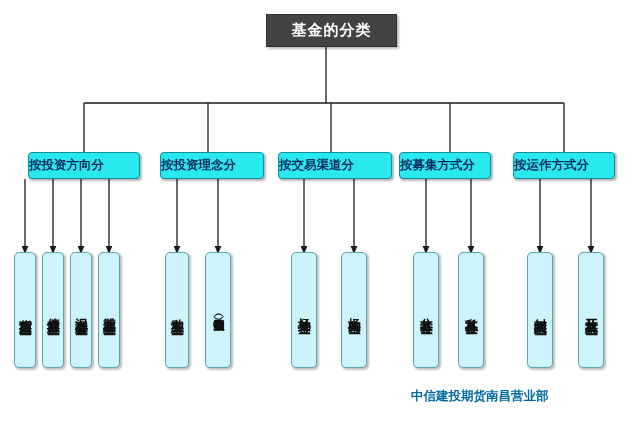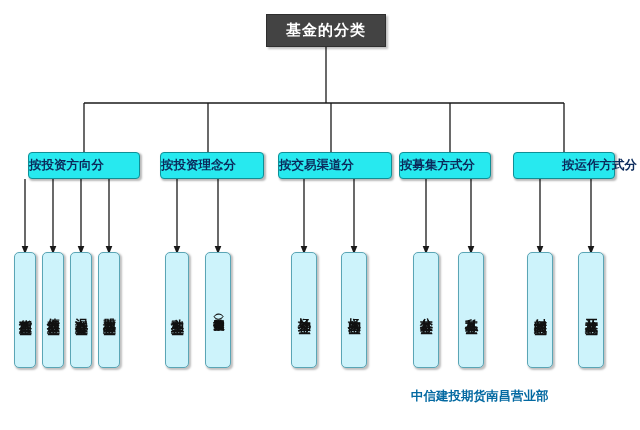--- a/index.html
+++ b/index.html
@@ -28,21 +28,21 @@
     width: 640px;
     height: 430px;
     pointer-events: none;
   }
 
   
   .root-box {
     position: absolute;
     left: 266px;
     top: 14px;
-    width: 120px;
+    width: 131px;
     height: 33px;
     background: #434343;
     border: 1px solid #2e2e2e;
     box-sizing: border-box;
     display: flex;
     align-items: center;
     justify-content: center;
     box-shadow: 2px 2px 2px rgba(0,0,0,0.25);
   }
   .root-box .label {
@@ -193,21 +193,21 @@
       </div>
       <div class="cat-box" style="left: 399px; width: 92px;">
         <span class="label">按募集方式分</span>
       </div>
       <div class="leaf-box" style="left: 413px; width: 26px;">
         <span class="vlabel">公募基金</span>
       </div>
       <div class="leaf-box" style="left: 458px; width: 26px;">
         <span class="vlabel">私募基金</span>
       </div>
-      <div class="cat-box" style="left: 513px; width: 102px; padding-left: 48px;">
+      <div class="cat-box" style="left: 513px; width: 102px;">
         <span class="label">按运作方式分</span>
       </div>
       <div class="leaf-box" style="left: 527px; width: 26px;">
         <span class="vlabel">封闭式基金</span>
       </div>
       <div class="leaf-box" style="left: 578px; width: 26px;">
         <span class="vlabel">开放式基金</span>
       </div>
     </div>
 

